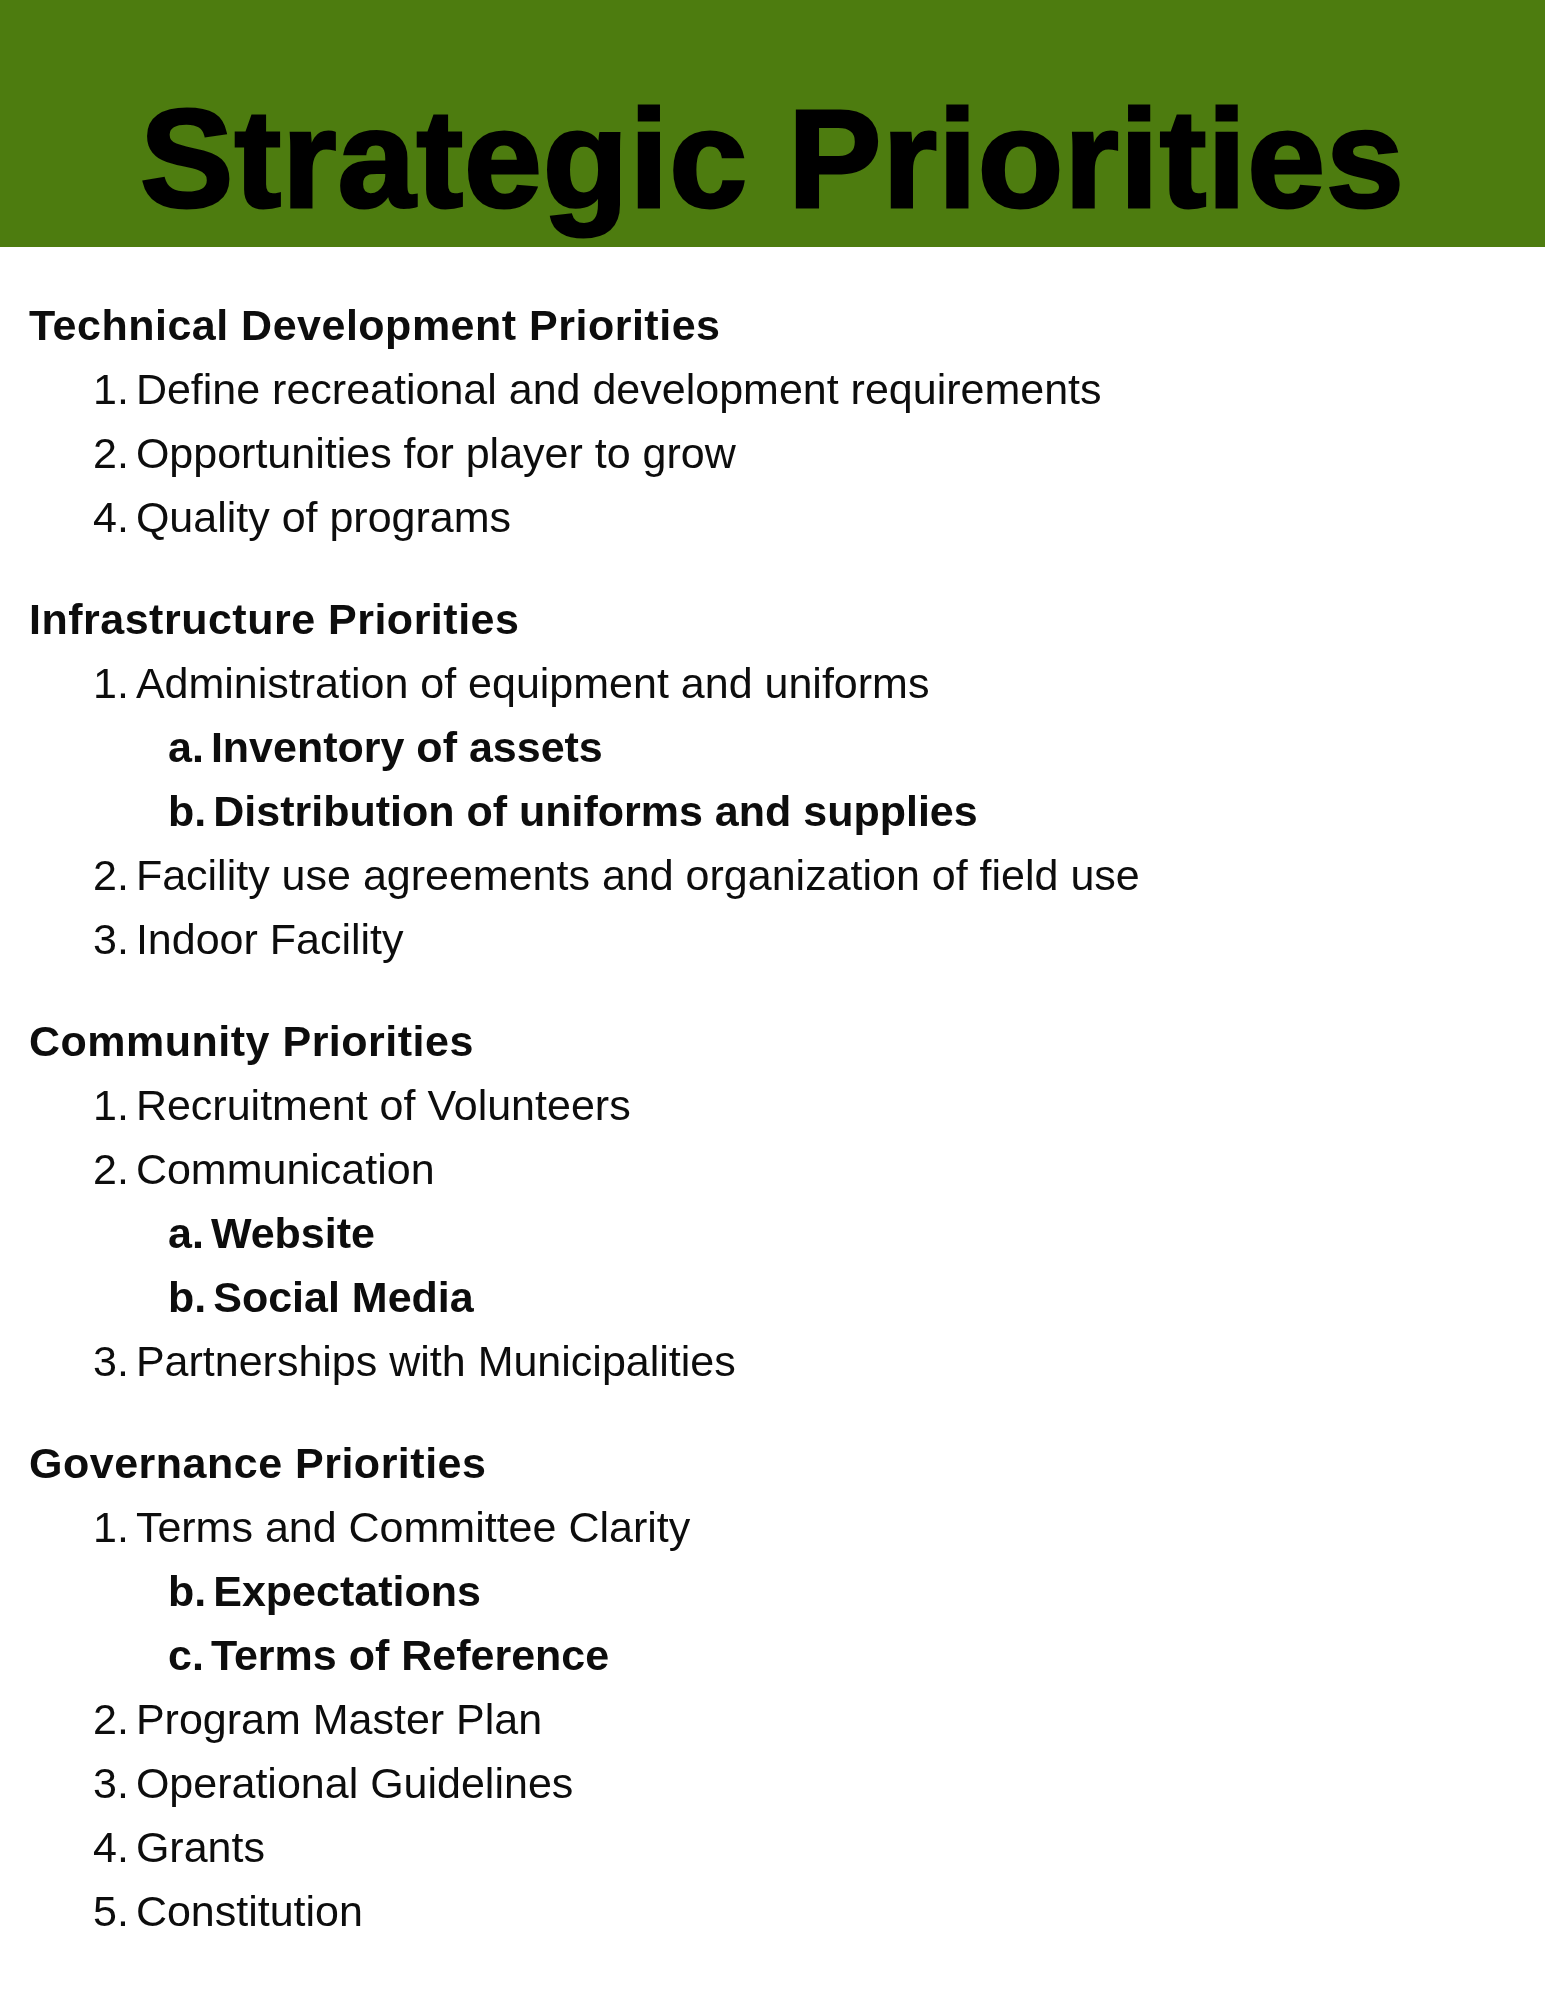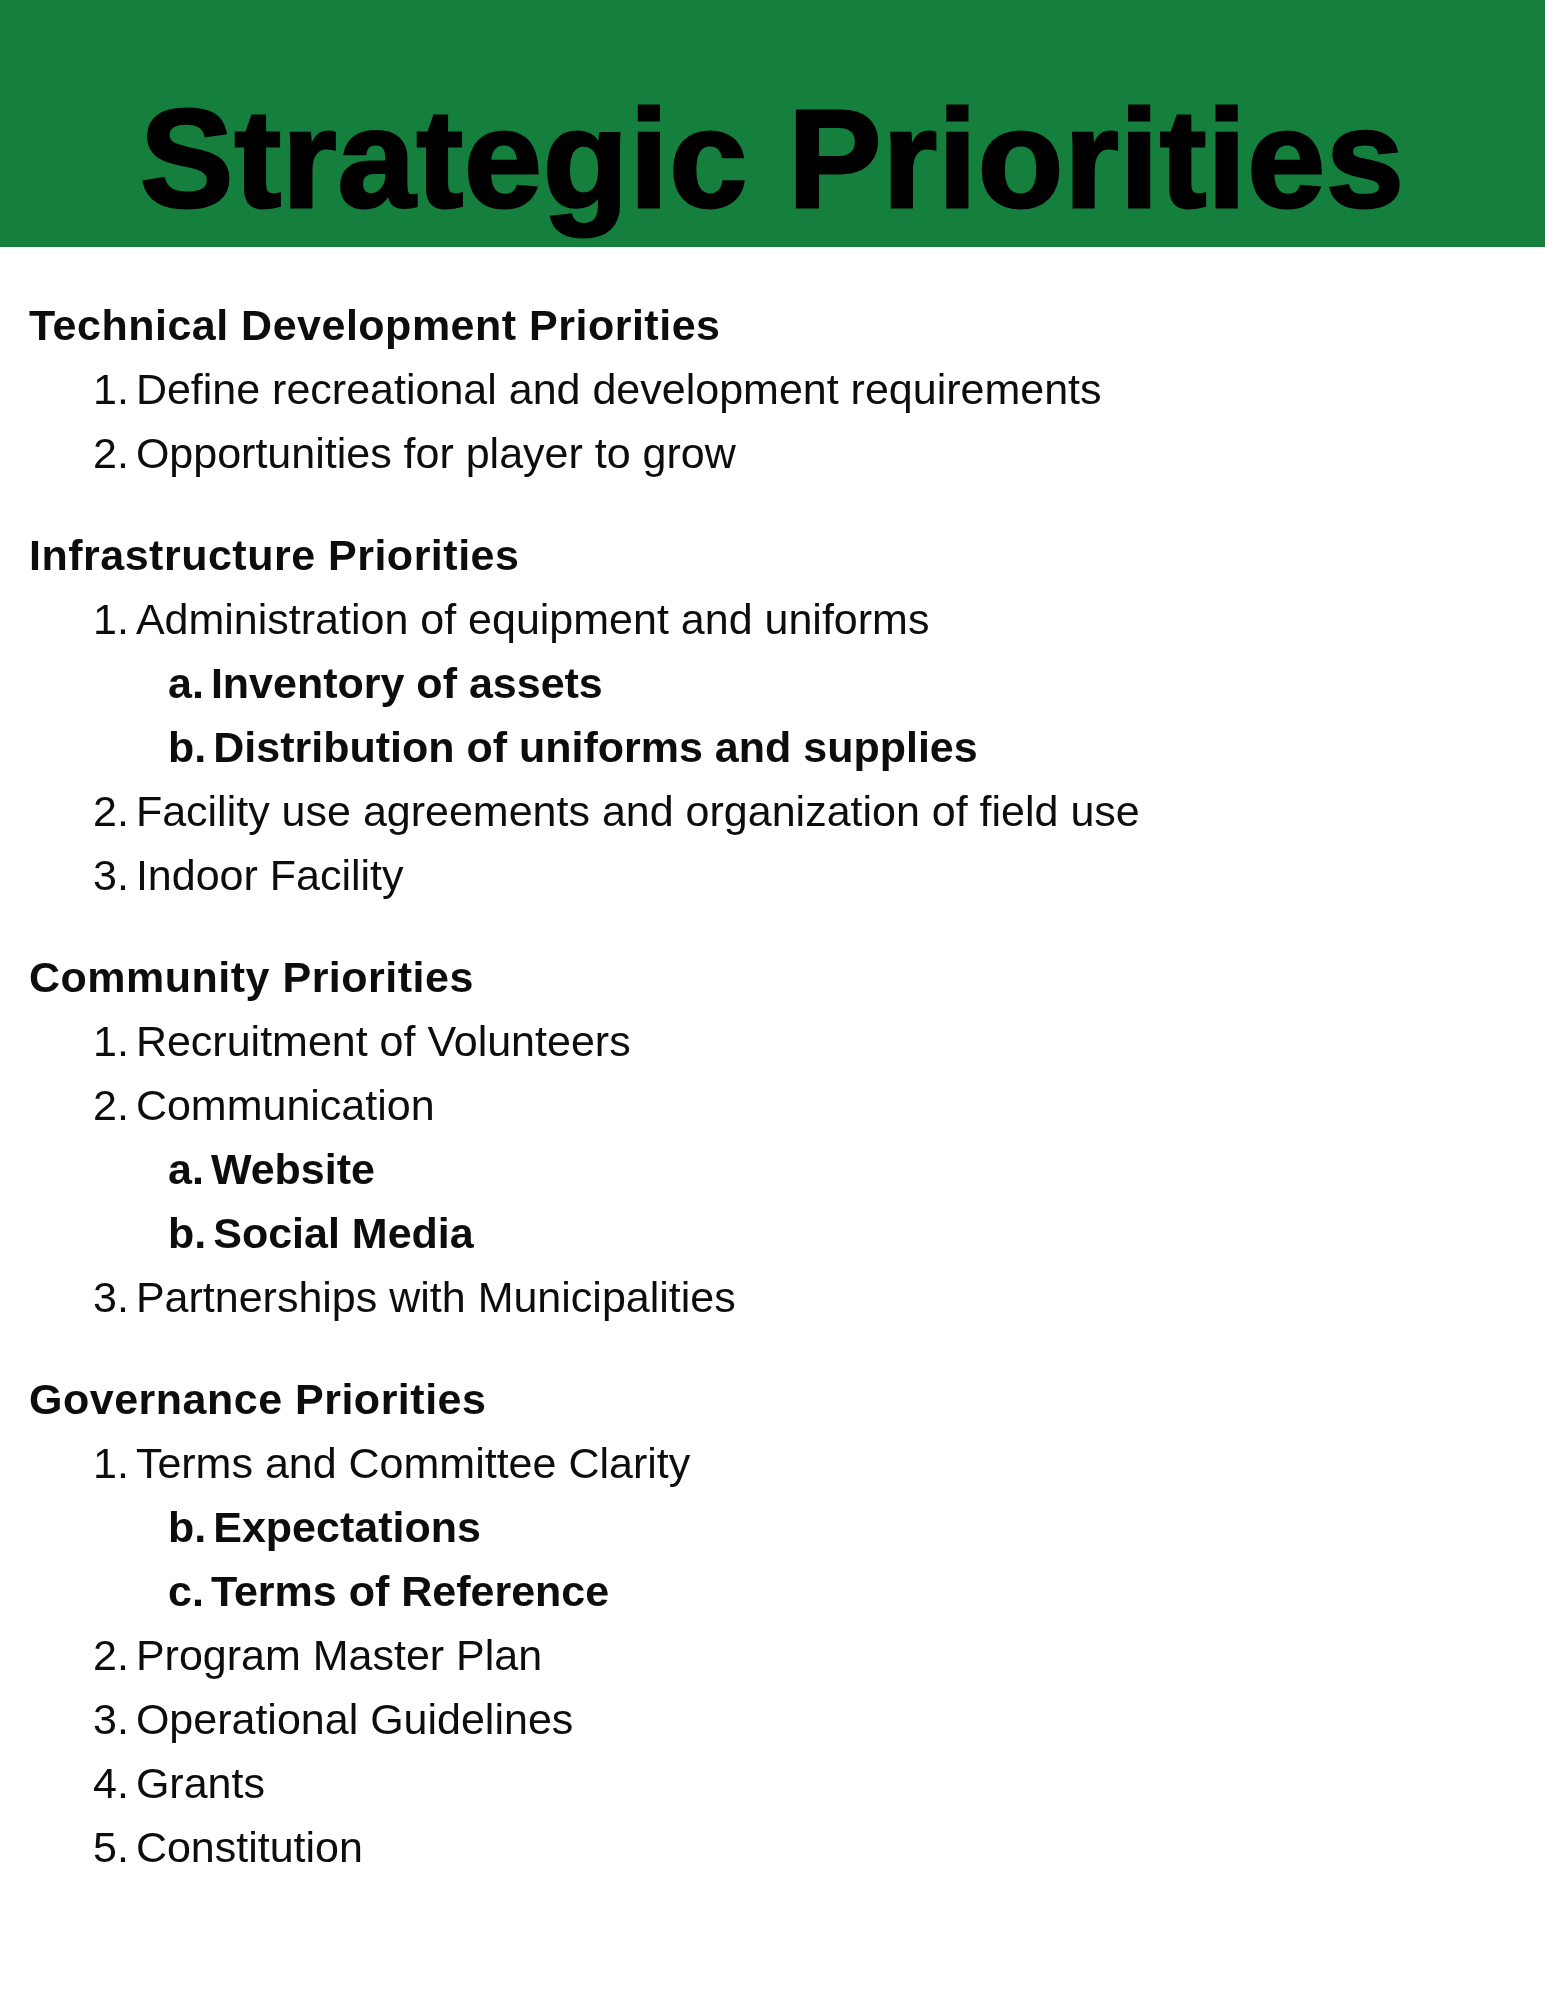--- a/index.html
+++ b/index.html
@@ -54,33 +54,34 @@
   .item.level-1 { padding-left: 48px; }
   .item.level-2 { padding-left: 123px; font-weight: bold; }
   .item .marker {
     display: inline;
     margin-right: 7px;
   }
 </style>
 </head>
 <body>
 
-<header class="banner" style="background: #15803d;">
+<header class="banner" style="background: #4d7c0f;">
   <h1 class="page-title" style="color: rgb(0, 0, 0);">Strategic Priorities</h1>
 </header>
 
 <main class="content">
   <section class="section">
     <h2 class="section-heading">Technical Development Priorities</h2>
     <div class="item-list">
   <div class="item level-1"><span class="marker">1.</span><span class="item-text">Define recreational and development requirements</span></div>
 
   <div class="item level-1"><span class="marker">2.</span><span class="item-text">Opportunities for player to grow</span></div>
 
 
+  <div class="item level-1"><span class="marker">4.</span><span class="item-text">Quality of programs</span></div>
 </div>
   </section>
 
   <section class="section">
     <h2 class="section-heading">Infrastructure Priorities</h2>
     <div class="item-list">
   <div class="item level-1"><span class="marker">1.</span><span class="item-text">Administration of equipment and uniforms</span></div>
 
   <div class="item level-2"><span class="marker">a.</span><span class="item-text">Inventory of assets</span></div>
 

